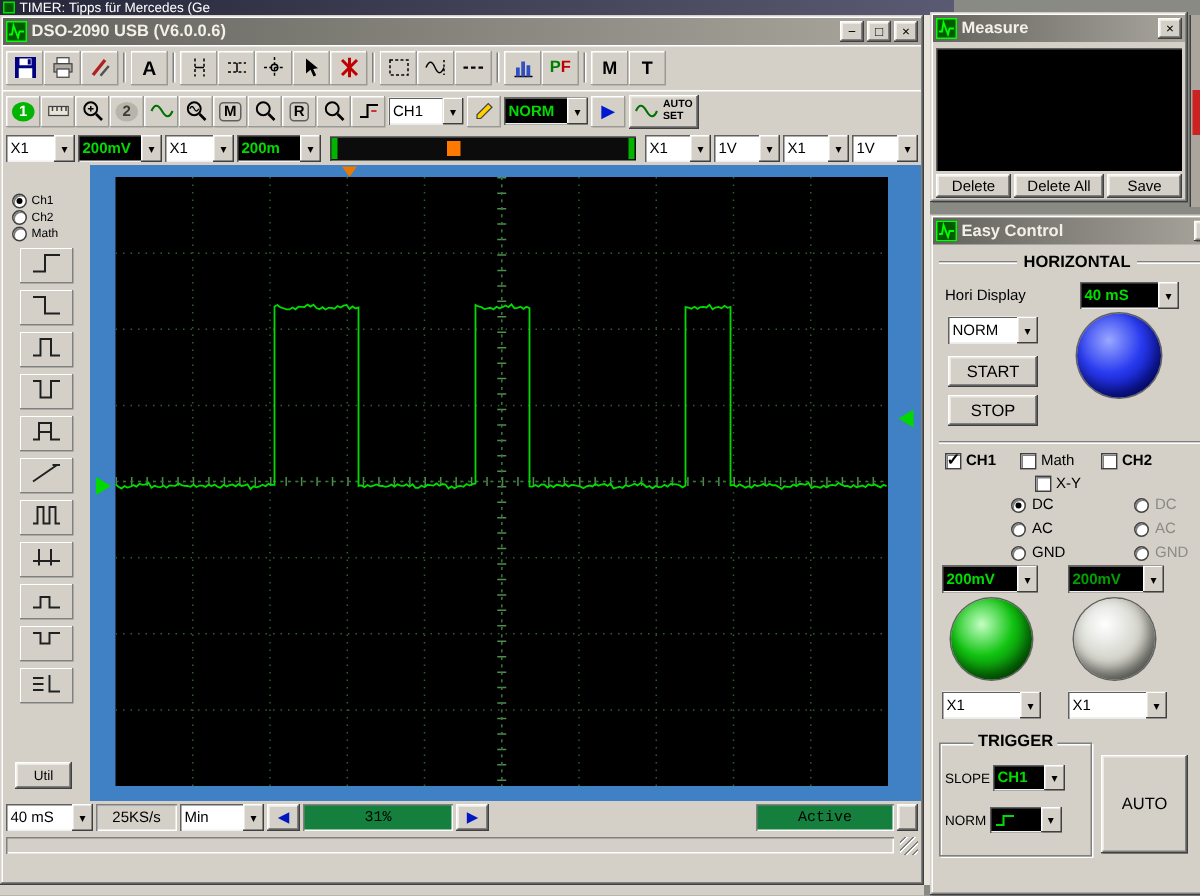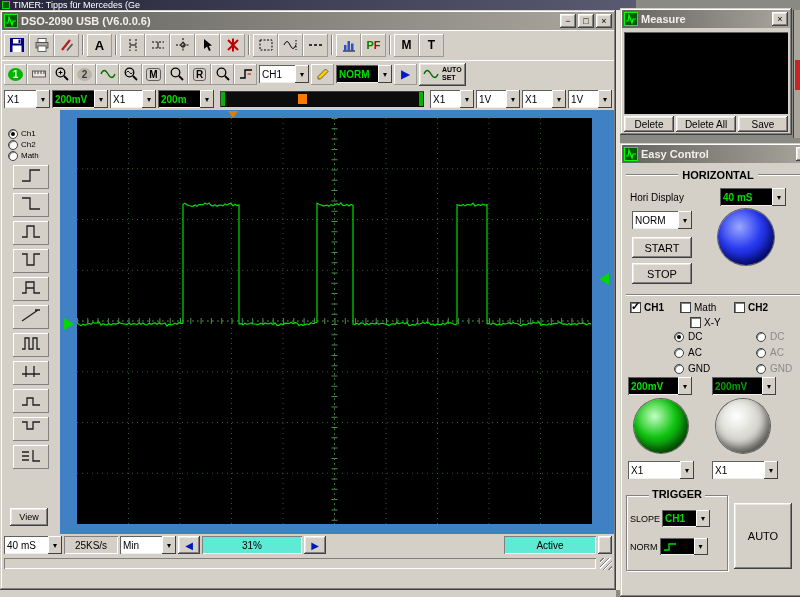--- a/index.html
+++ b/index.html
@@ -92,21 +92,21 @@
   .mk-left { position:absolute; left:4px; width:0; height:0;
     border-top:6px solid transparent; border-bottom:6px solid transparent; border-left:10px solid #00d800; }
   .mk-right { position:absolute; right:5px; width:0; height:0;
     border-top:6px solid transparent; border-bottom:6px solid transparent; border-right:10px solid #00d800; }
   .mk-top { position:absolute; top:1px; width:0; height:0;
     border-left:5px solid transparent; border-right:5px solid transparent; border-top:7px solid #e87800; }
 
   .bottombar { height:22px; display:flex; align-items:center; gap:2px; padding:0 2px; }
   .box { display:flex; align-items:center; justify-content:center; height:18px; font-size:10px;
     box-shadow: inset 1px 1px #808080, inset -1px -1px #fff; }
-  .box.white { background:#5eead4; }
+  .box.white { background:#15803d;font-family:Liberation Mono, monospace; }
   .arrow-btn { width:22px; height:18px; color:#0018c0; font-size:10px;
     display:flex; align-items:center; justify-content:center; }
   .spacer { flex:1; }
   .statusbar { height:15px; display:flex; align-items:center; gap:4px; padding:0 2px; }
   .status-panel { flex:1; height:11px; box-shadow: inset 1px 1px #808080, inset -1px -1px #fff; }
   .grip { width:12px; height:12px;
     background:repeating-linear-gradient(135deg, transparent 0 2px, #808080 2px 3px, #fff 3px 4px); }
 
   
   .tray { position:absolute; left:620px; top:577px; width:180px; height:20px; background:#d4d0c8;
@@ -509,21 +509,21 @@
           <button class="side-btn"><span><svg viewBox="0 0 22 19" width="28" height="19">
                 <path d="M2,15 H7 V8 H13 V15 H20" fill="none" stroke="#202020" stroke-width="1.3"></path>
               </svg></span></button>
           <button class="side-btn"><span><svg viewBox="0 0 22 19" width="28" height="19">
                 <path d="M2,4 H7 V11 H13 V4 H20" fill="none" stroke="#202020" stroke-width="1.3"></path>
               </svg></span></button>
           <button class="side-btn"><span><svg viewBox="0 0 22 19" width="28" height="19">
                 <path d="M2,6 H9 M2,10 H9 M2,14 H9 M13,4 V15 H20" fill="none" stroke="#202020" stroke-width="1.3"></path>
               </svg></span></button>
         </div>
-      <button class="b3 prev-btn">View</button>
+      <button class="b3 prev-btn">Util</button>
     </div>
     <div class="scope-wrap">
       <div class="scope-display">
         <svg id="scope-svg" viewBox="0 0 515 406">
             <line x1="51.5" y1="0" x2="51.5" y2="406" stroke="#2f5f2f" stroke-width="1" stroke-dasharray="1,4"></line>
             <line x1="103" y1="0" x2="103" y2="406" stroke="#2f5f2f" stroke-width="1" stroke-dasharray="1,4"></line>
             <line x1="154.5" y1="0" x2="154.5" y2="406" stroke="#2f5f2f" stroke-width="1" stroke-dasharray="1,4"></line>
             <line x1="206" y1="0" x2="206" y2="406" stroke="#2f5f2f" stroke-width="1" stroke-dasharray="1,4"></line>
             <line x1="257.5" y1="0" x2="257.5" y2="406" stroke="#2f5f2f" stroke-width="1" stroke-dasharray="1,4"></line>
             <line x1="309" y1="0" x2="309" y2="406" stroke="#2f5f2f" stroke-width="1" stroke-dasharray="1,4"></line>

